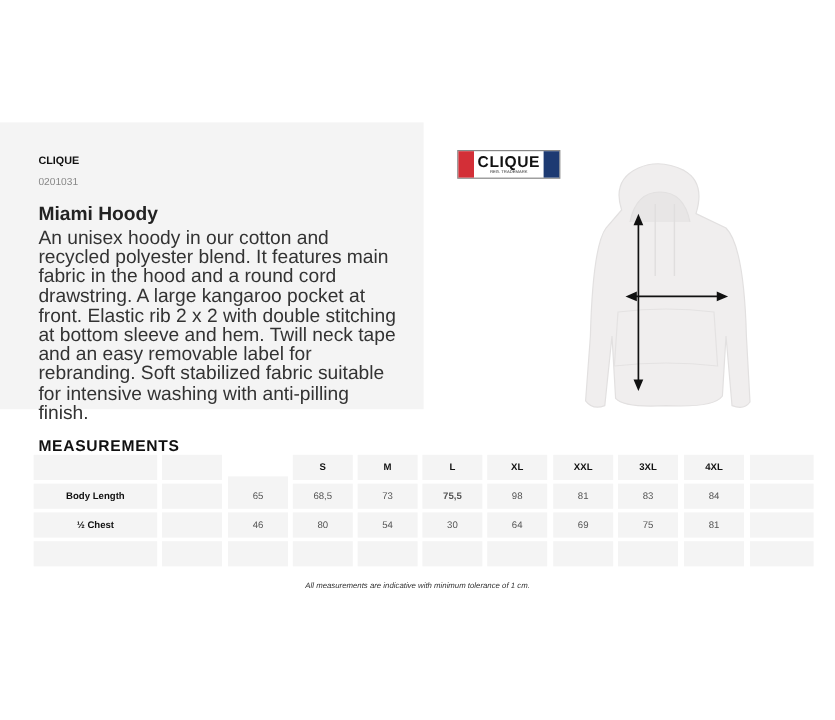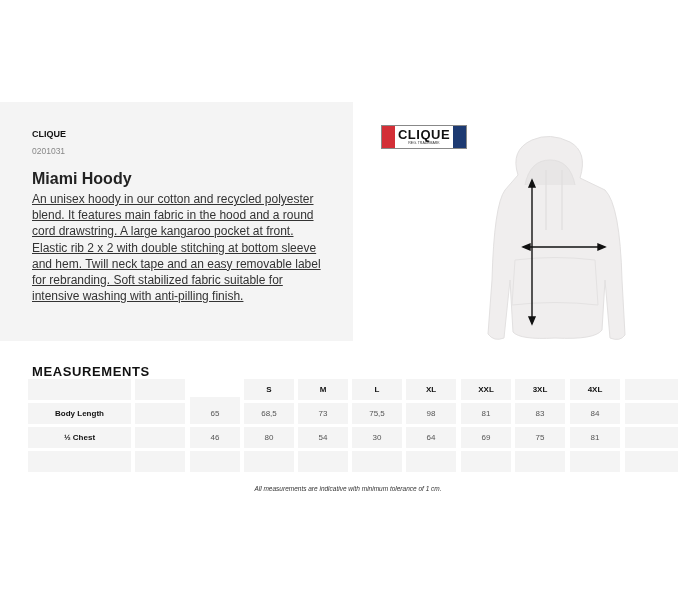--- a/index.html
+++ b/index.html
@@ -1,21 +1,21 @@
 <!DOCTYPE html>
 <html><head>
 <meta charset="utf-8">
 <style>
   html, body { margin:0; padding:0; background:#ffffff; }
   body { width:696px; height:600px; position:relative; overflow:hidden; font-family:"Liberation Sans", sans-serif; color:#222; }
   .panel { position:absolute; left:0; top:102px; width:353px; height:239px; background:#f4f4f4; }
   .brand { position:absolute; left:32px; top:129px; font-size:9px; font-weight:bold; color:#111; }
   .code { position:absolute; left:32px; top:146px; font-size:8.5px; color:#888; }
   .title { position:absolute; left:32px; top:170px; font-size:16px; font-weight:bold; color:#222; }
-  .desc { position:absolute; left:32px; top:191px; width:300px; font-size:12px; line-height:16.2px; color:#333;text-decoration:underline; }
+  .desc { position:absolute; left:32px; top:191px; width:300px; font-size:16px; line-height:16.2px; color:#333; }
   .logo { position:absolute; left:381px; top:125px; width:86px; height:24px; border:1px solid #888; background:#fff; box-sizing:border-box; }
   .logo .red { position:absolute; left:0; top:0; width:13px; height:100%; background:#d32f37; }
   .logo .blue { position:absolute; right:0; top:0; width:13px; height:100%; background:#1d3a72; }
   .logo .txt { position:absolute; left:13px; right:13px; top:1px; text-align:center; font-size:13px; font-weight:bold; color:#111; letter-spacing:0.5px; }
   .logo .sub { position:absolute; left:13px; right:13px; top:15px; text-align:center; font-size:3.5px; color:#333; }
   .hoody { position:absolute; left:480px; top:130px; width:150px; height:230px; }
   .meas-title { position:absolute; left:32px; top:364px; font-size:13px; font-weight:bold; letter-spacing:0.6px; color:#111; }
   .cell { position:absolute; background:#f4f4f4; font-size:8px; text-align:center; display:flex; align-items:center; justify-content:center; color:#555; }
   .cell.hdr { font-weight:bold; color:#111; }
   .cell.lbl { font-weight:bold; color:#111; }
@@ -67,21 +67,21 @@
     <div class="cell hdr" style="left: 406px; top: 379px; width: 50px; height: 21px;">XL</div>
     <div class="cell hdr" style="left: 461px; top: 379px; width: 50px; height: 21px;">XXL</div>
     <div class="cell hdr" style="left: 515px; top: 379px; width: 50px; height: 21px;">3XL</div>
     <div class="cell hdr" style="left: 570px; top: 379px; width: 50px; height: 21px;">4XL</div>
     <div class="cell" style="left: 625px; top: 379px; width: 53px; height: 21px;"></div>
     <div class="cell lbl" style="left: 28px; top: 403px; width: 103px; height: 21px;">Body Length</div>
     <div class="cell" style="left: 135px; top: 403px; width: 50px; height: 21px;"></div>
     <div class="cell" style="left: 190px; top: 403px; width: 50px; height: 21px;">65</div>
     <div class="cell" style="left: 244px; top: 403px; width: 50px; height: 21px;">68,5</div>
     <div class="cell" style="left: 298px; top: 403px; width: 50px; height: 21px;">73</div>
-    <div class="cell" style="left: 352px; top: 403px; width: 50px; height: 21px;">75,5</div>
+    <div class="cell" style="left: 352px; top: 403px; width: 50px; height: 21px; font-weight: bold;">75,5</div>
     <div class="cell" style="left: 406px; top: 403px; width: 50px; height: 21px;">98</div>
     <div class="cell" style="left: 461px; top: 403px; width: 50px; height: 21px;">81</div>
     <div class="cell" style="left: 515px; top: 403px; width: 50px; height: 21px;">83</div>
     <div class="cell" style="left: 570px; top: 403px; width: 50px; height: 21px;">84</div>
     <div class="cell" style="left: 625px; top: 403px; width: 53px; height: 21px;"></div>
     <div class="cell lbl" style="left: 28px; top: 427px; width: 103px; height: 21px;">½ Chest</div>
     <div class="cell" style="left: 135px; top: 427px; width: 50px; height: 21px;"></div>
     <div class="cell" style="left: 190px; top: 427px; width: 50px; height: 21px;">46</div>
     <div class="cell" style="left: 244px; top: 427px; width: 50px; height: 21px;">80</div>
     <div class="cell" style="left: 298px; top: 427px; width: 50px; height: 21px;">54</div>

